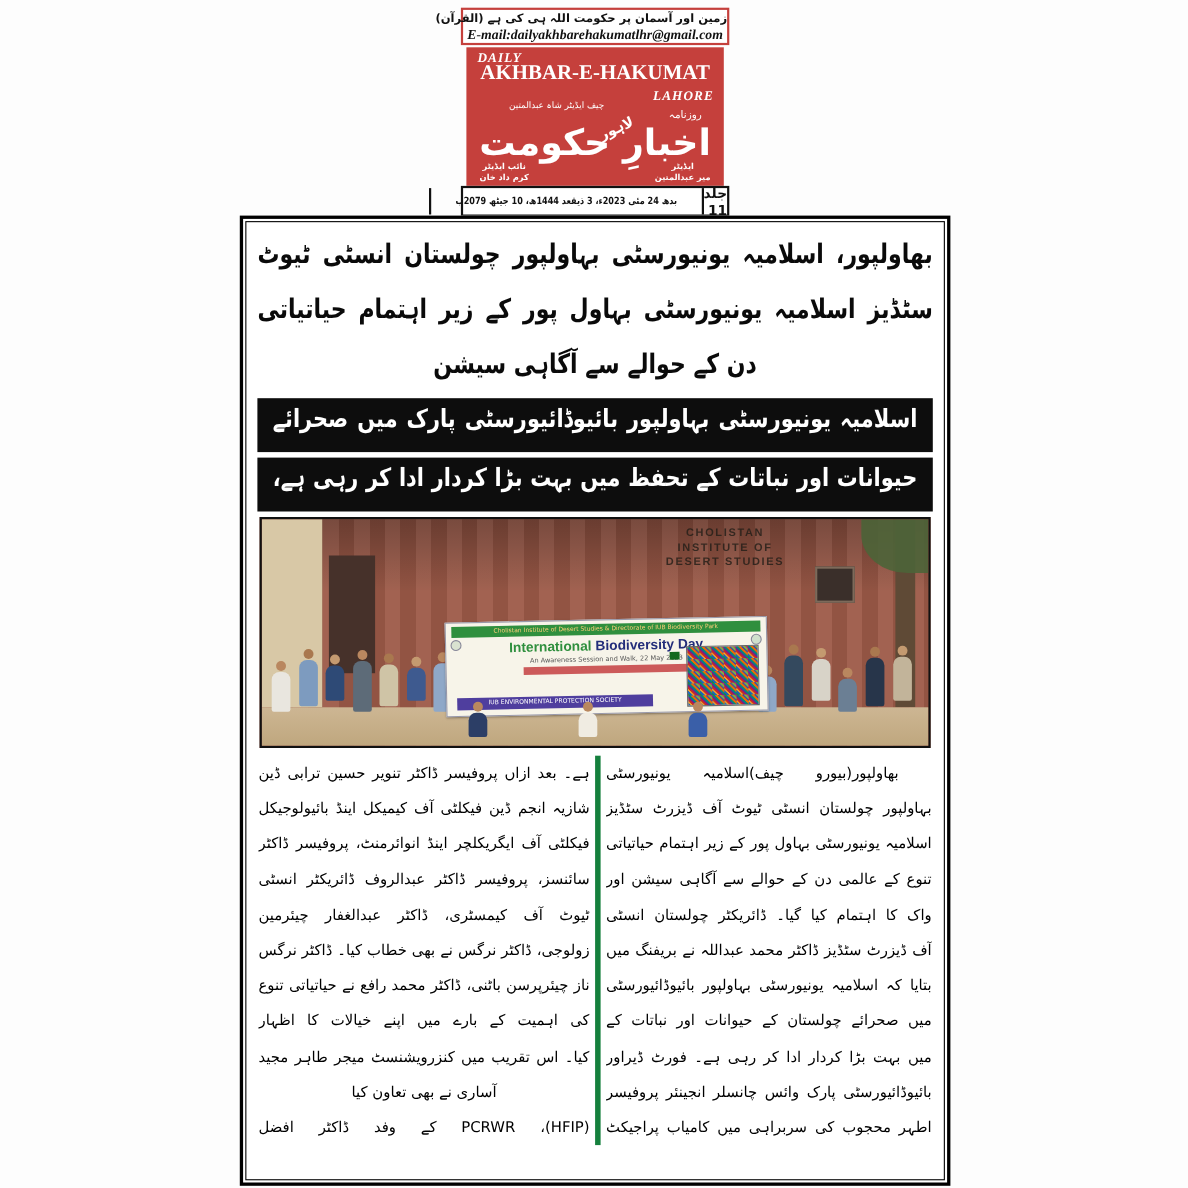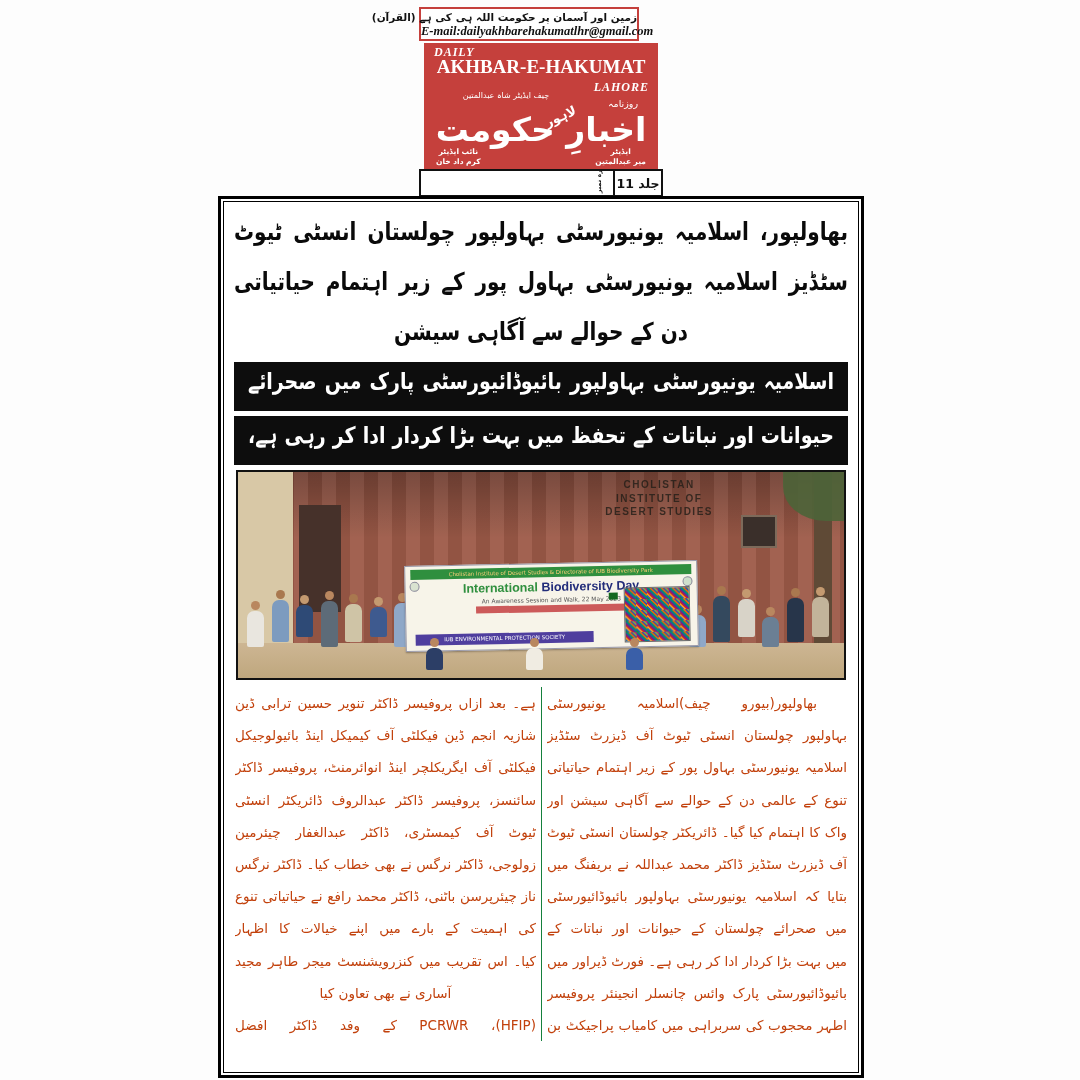--- a/index.html
+++ b/index.html
@@ -1,20 +1,20 @@
 <!DOCTYPE html>
 <html lang="ur" style="--brand-red: #c5403c; --banner-green: #2f8f3e; --banner-navy: #232d7a; --banner-purple: #4f3e9e;"><head>
 <meta charset="utf-8">
 <style>
   html,body{margin:0;padding:0;background:#ffffff;}
   .page{position:relative;width:1080px;height:1080px;margin:0 auto;background:#fdfdfd;overflow:hidden;
         font-family:"DejaVu Sans",sans-serif;color:#111;}
 
   
-  .topbox{position:absolute;left:419px;top:7px;width:220px;height:34px;box-sizing:border-box;
+  .topbox{position:absolute;left:419px;top:7px;width:244px;height:34px;box-sizing:border-box;
           border:2px solid var(--brand-red,#c5403c);background:#fff;text-align:center;}
   .verse{direction:rtl;font-size:10.5px;font-weight:bold;line-height:14px;margin-top:1px;white-space:nowrap;}
   .email{font-family:"Liberation Serif",serif;font-style:italic;font-weight:bold;font-size:12.5px;line-height:15px;white-space:nowrap;}
 
   
   .masthead{position:absolute;left:424px;top:43px;width:234px;height:126px;box-sizing:border-box;
             background:var(--brand-red,#c5403c);color:#fff;overflow:hidden;}
   .m-daily{position:absolute;left:10px;top:2px;font-family:"Liberation Serif",serif;font-style:italic;font-weight:bold;font-size:12px;letter-spacing:1px;}
   .m-title{position:absolute;left:0;right:0;top:13px;text-align:center;font-family:"Liberation Serif",serif;font-weight:bold;font-size:19px;white-space:nowrap;}
   .m-city{position:absolute;right:9px;top:37px;font-family:"Liberation Serif",serif;font-style:italic;font-weight:bold;font-size:12px;letter-spacing:1px;}
@@ -85,22 +85,22 @@
      background:linear-gradient(45deg,#2e7d32 0 10%,#1565c0 10% 20%,#f9a825 20% 30%,#c62828 30% 40%,#6a1b9a 40% 50%,
                 #00897b 50% 60%,#ef6c00 60% 70%,#3949ab 70% 80%,#7cb342 80% 90%,#d81b60 90% 100%);
      background-size:11px 11px;}
   .b-flag{position:absolute;right:27%;top:36%;width:9px;height:7px;background:#14691e;}
   .b-logo{position:absolute;width:8px;height:8px;border-radius:50%;background:#d9e2d0;border:1px solid #889;top:15px;}
   .b-logo.l{left:4px;} .b-logo.r{right:4px;background:#cfe0cc;}
 
   
   .article{position:relative;margin:7px 6px 0;direction:rtl;display:flex;}
   .col{width:50%;box-sizing:border-box;padding:0 5px;}
-  .col-right{border-left:1px solid #15803d;}
-  .aline{font-size:13.5px;color:#c2410c;line-height:32.2px;height:32.2px;overflow:hidden;direction:rtl;
+  .col-right{border-left:5px solid #15803d;}
+  .aline{font-size:13.5px;color:#000000;line-height:32.2px;height:32.2px;overflow:hidden;direction:rtl;
          text-align:justify;text-align-last:justify;}
   .aline.first{padding-right:30px;}
   .aline.cline{text-align:center;text-align-last:center;}
 </style>
 </head>
 <body>
 
 <div class="page">
 
   <div class="topbox">
@@ -121,20 +121,23 @@
       <div>کرم داد خان</div>
     </div>
     <div class="m-ed">
       <div>ایڈیٹر</div>
       <div>میر عبدالمتین</div>
     </div>
   </div>
 
   <div class="datebar">
     <div class="db-vol">جلد 11</div>
+    <div class="db-date">
+      <span>بدھ 24 مئی 2023ء، 3 ذیقعد 1444ھ، 10 جیٹھ 2079ب</span>
+    </div>
     <div class="db-issue">
       <span>شمارہ نمبر 119</span>
     </div>
   </div>
 
   <div class="mainbox">
     <div class="inner">
 
       <div class="headline">
         <div class="hline">بھاولپور، اسلامیہ یونیورسٹی بہاولپور چولستان انسٹی ٹیوٹ آف ڈیزرٹ</div>

